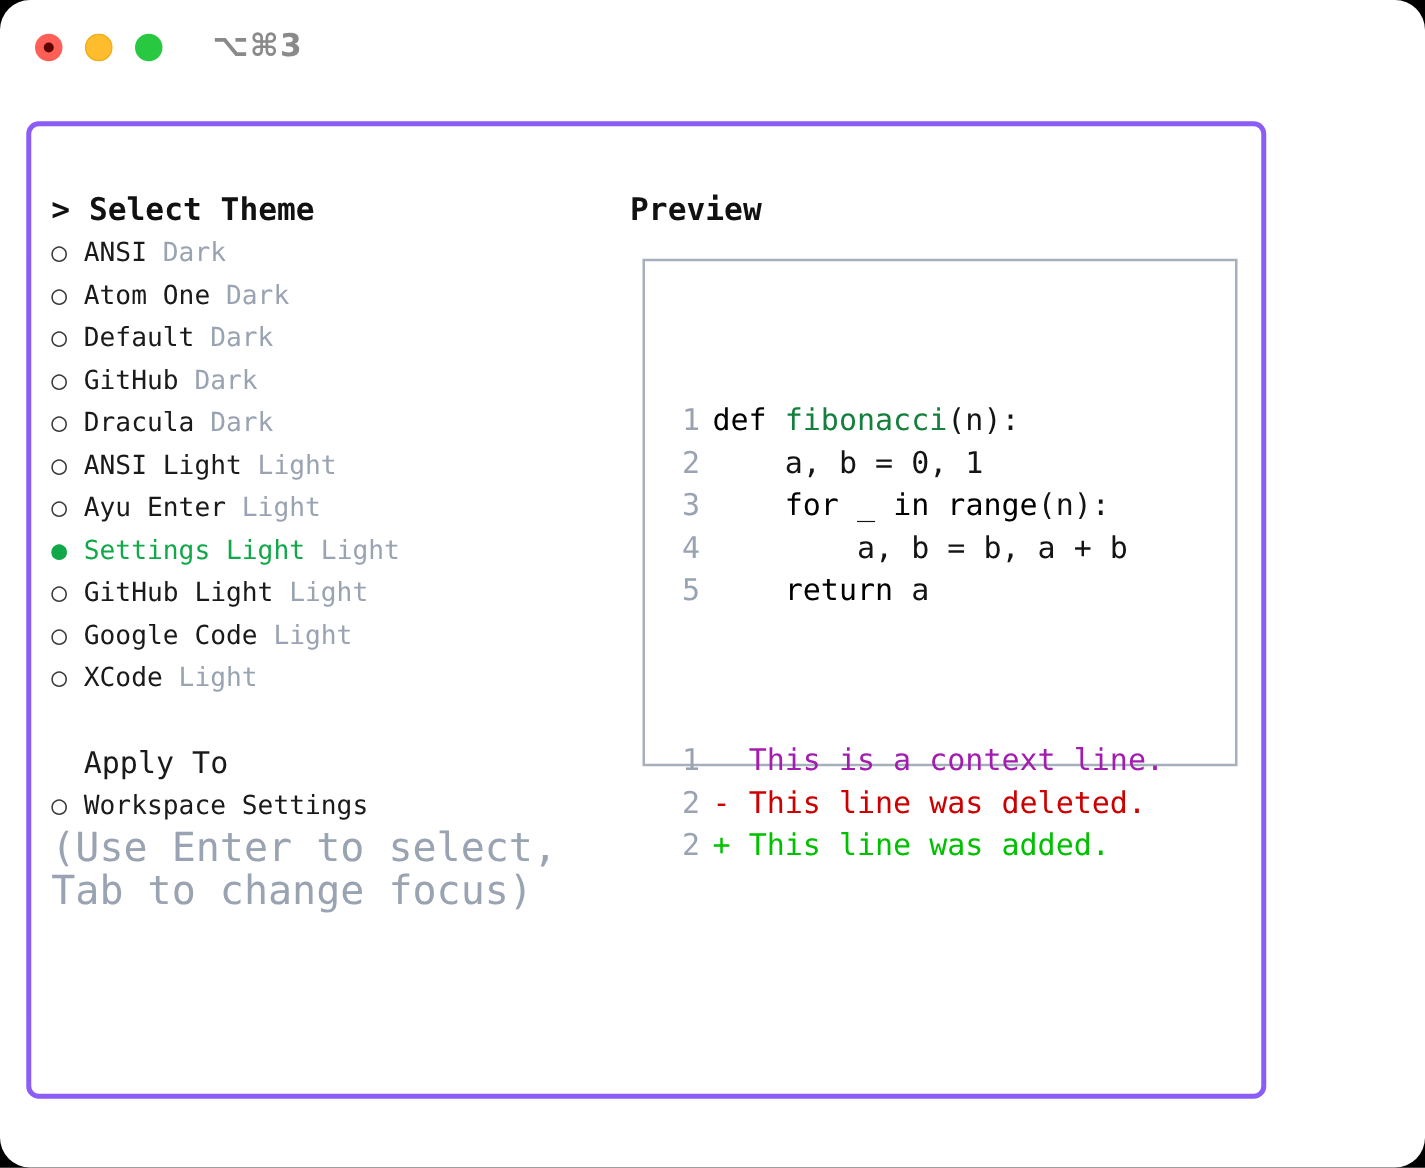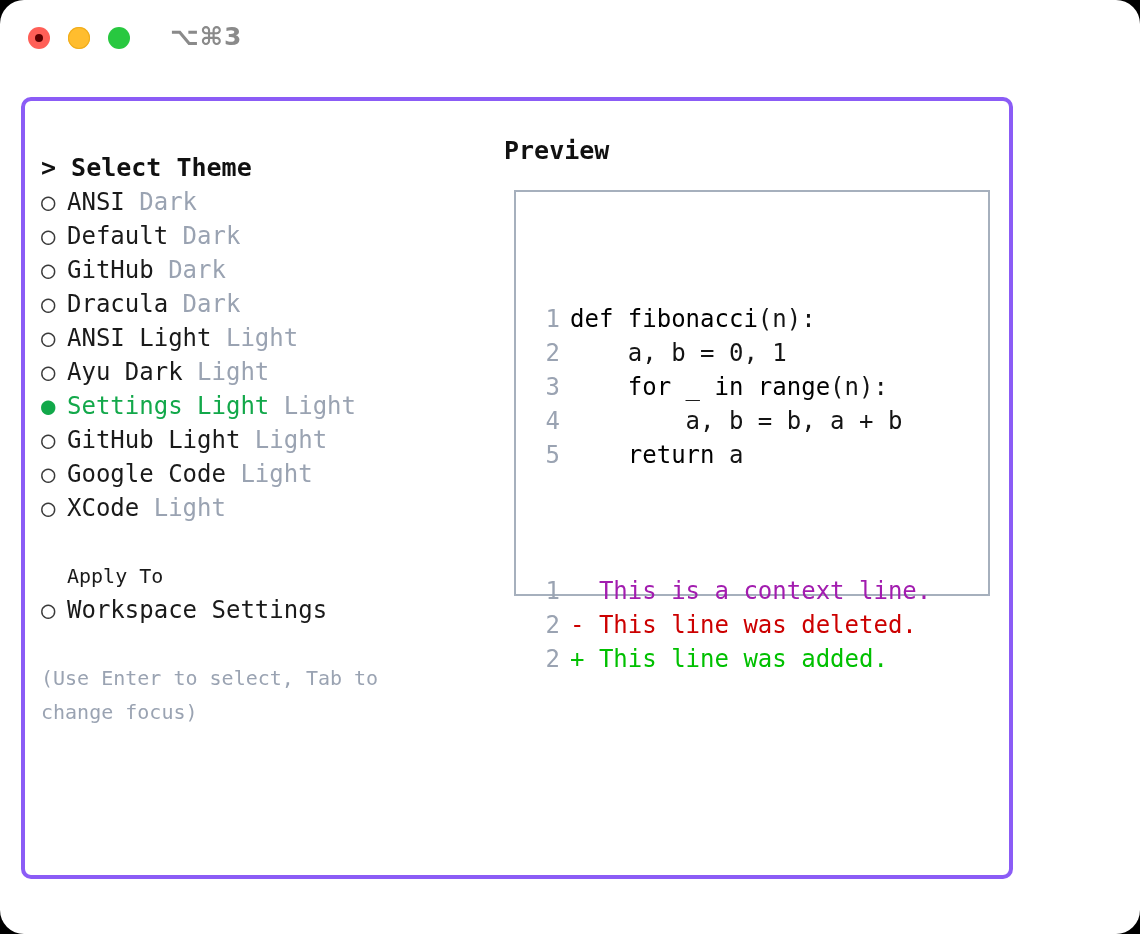--- a/index.html
+++ b/index.html
@@ -91,59 +91,58 @@
   }
   .col-header {
     font-size: 25px;
     font-weight: bold;
     color: #111111;
     line-height: 34px;
     white-space: pre;
   }
   .theme-list { margin-top: 0; }
   .row {
-    font-size: 24px;
+    font-size: 21px;
     line-height: 34px;
     color: #1a1a1a;
     white-space: pre;
     display: block;
   }
   .bullet {
     display: inline-block;
     width: 26px;
     color: #3a3a3a;
   }
   .bullet.on { color: #12a84a; }
   .row.selected .name { color: #12a84a; }
   .name { color: #1a1a1a; }
   .variant { color: #9aa3b2; }
 
   .spacer-sm { height: 34px; }
   .apply-head {
-    font-size: 20px;
+    font-size: 24px;
     line-height: 34px;
     color: #1a1a1a;
     white-space: pre;
     padding-left: 26px;
   }
   .hint {
-    margin-top: 34px;
-    font-size: 20px;
+    font-size: 32px;
     line-height: 34px;
     color: #9aa3b2;
     width: 420px;
     white-space: pre-wrap;
     word-break: break-word;
   }
 
   
   .right-col {
     position: absolute;
     left: 479px;
-    top: 33px;
+    top: 50px;
     width: 490px;
   }
   .preview-box {
     position: absolute;
     left: 10px;
     top: 56px;
     width: 476px;
     height: 406px;
     border: 2px solid #a6b0bd;
     background: #ffffff;
@@ -159,21 +158,21 @@
   }
   .cline { display: block; white-space: pre; }
   .lineno {
     display: inline-block;
     width: 30px;
     text-align: right;
     color: #9aa3b2;
     margin-right: 10px;
   }
   .tok-kw   { color: #000000; }
-  .tok-fn   { color: #000000; }
+  .tok-fn   { color: #15803d; }
   .tok-plain{ color: #141414; }
   .diff-block { margin-top: 34px; }
   .diff-ctx { color: #a21caf; margin-top: 37px; }
   .diff-del { color: #cc0000; }
   .diff-add { color: #00c000; }
 </style>
 </head>
 <body>
 
 <div class="window">
@@ -187,25 +186,26 @@
     <div class="shortcut">⌥⌘3</div>
   </div>
 
   <div class="panel">
 
     <div class="left-col">
       <div class="col-header">&gt; Select Theme</div>
 
       <div class="theme-list" id="theme-list">
           <div class="row"><span class="bullet">○</span><span class="name">ANSI</span><span class="variant"> Dark</span></div>
+          <div class="row"><span class="bullet">○</span><span class="name">Atom One</span><span class="variant"> Dark</span></div>
           <div class="row"><span class="bullet">○</span><span class="name">Default</span><span class="variant"> Dark</span></div>
           <div class="row"><span class="bullet">○</span><span class="name">GitHub</span><span class="variant"> Dark</span></div>
           <div class="row"><span class="bullet">○</span><span class="name">Dracula</span><span class="variant"> Dark</span></div>
           <div class="row"><span class="bullet">○</span><span class="name">ANSI Light</span><span class="variant"> Light</span></div>
-          <div class="row"><span class="bullet">○</span><span class="name">Ayu Dark</span><span class="variant"> Light</span></div>
+          <div class="row"><span class="bullet">○</span><span class="name">Ayu Enter</span><span class="variant"> Light</span></div>
           <div class="row selected"><span class="bullet on">●</span><span class="name">Settings Light</span><span class="variant"> Light</span></div>
           <div class="row"><span class="bullet">○</span><span class="name">GitHub Light</span><span class="variant"> Light</span></div>
           <div class="row"><span class="bullet">○</span><span class="name">Google Code</span><span class="variant"> Light</span></div>
           <div class="row"><span class="bullet">○</span><span class="name">XCode</span><span class="variant"> Light</span></div>
         </div>
 
       <div class="spacer-sm"></div>
 
       <div class="apply-head">Apply To</div>
 

